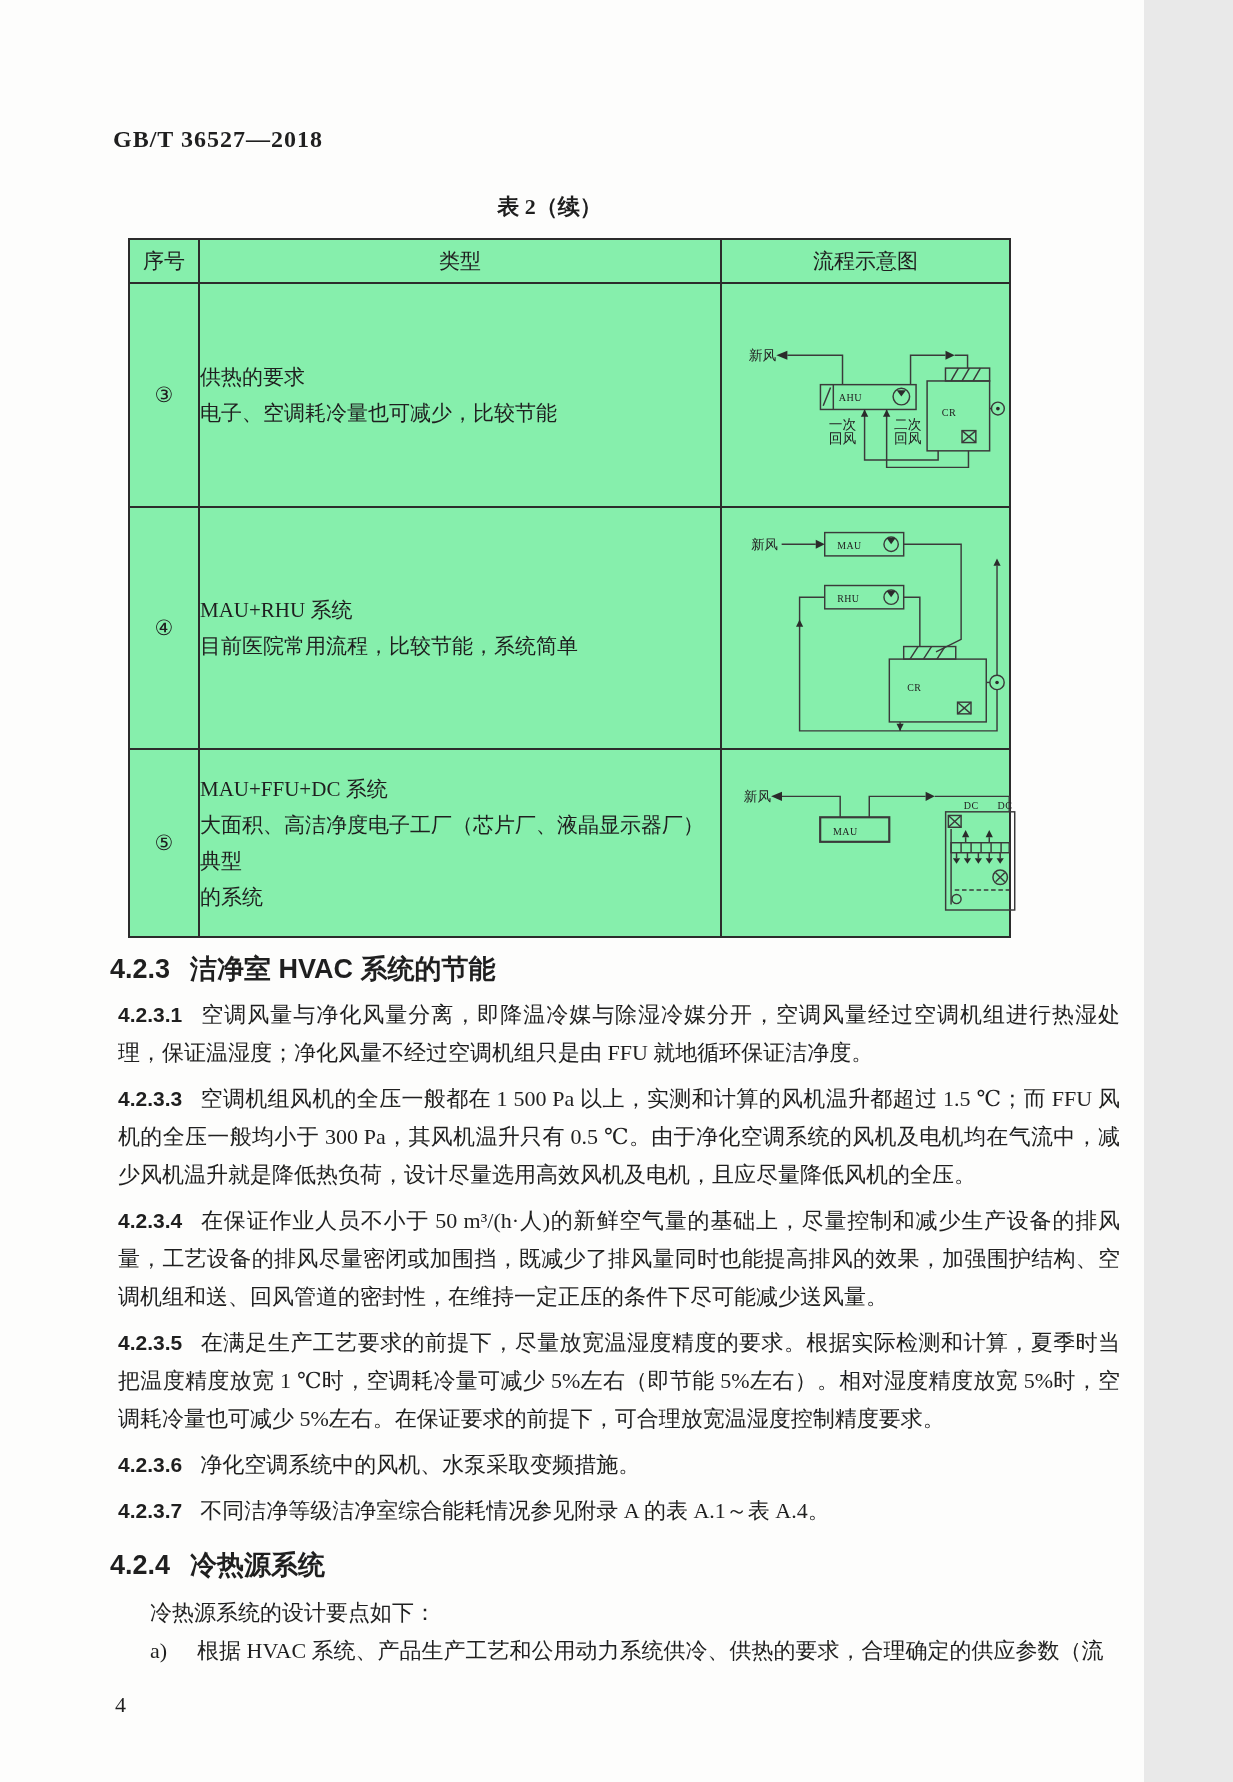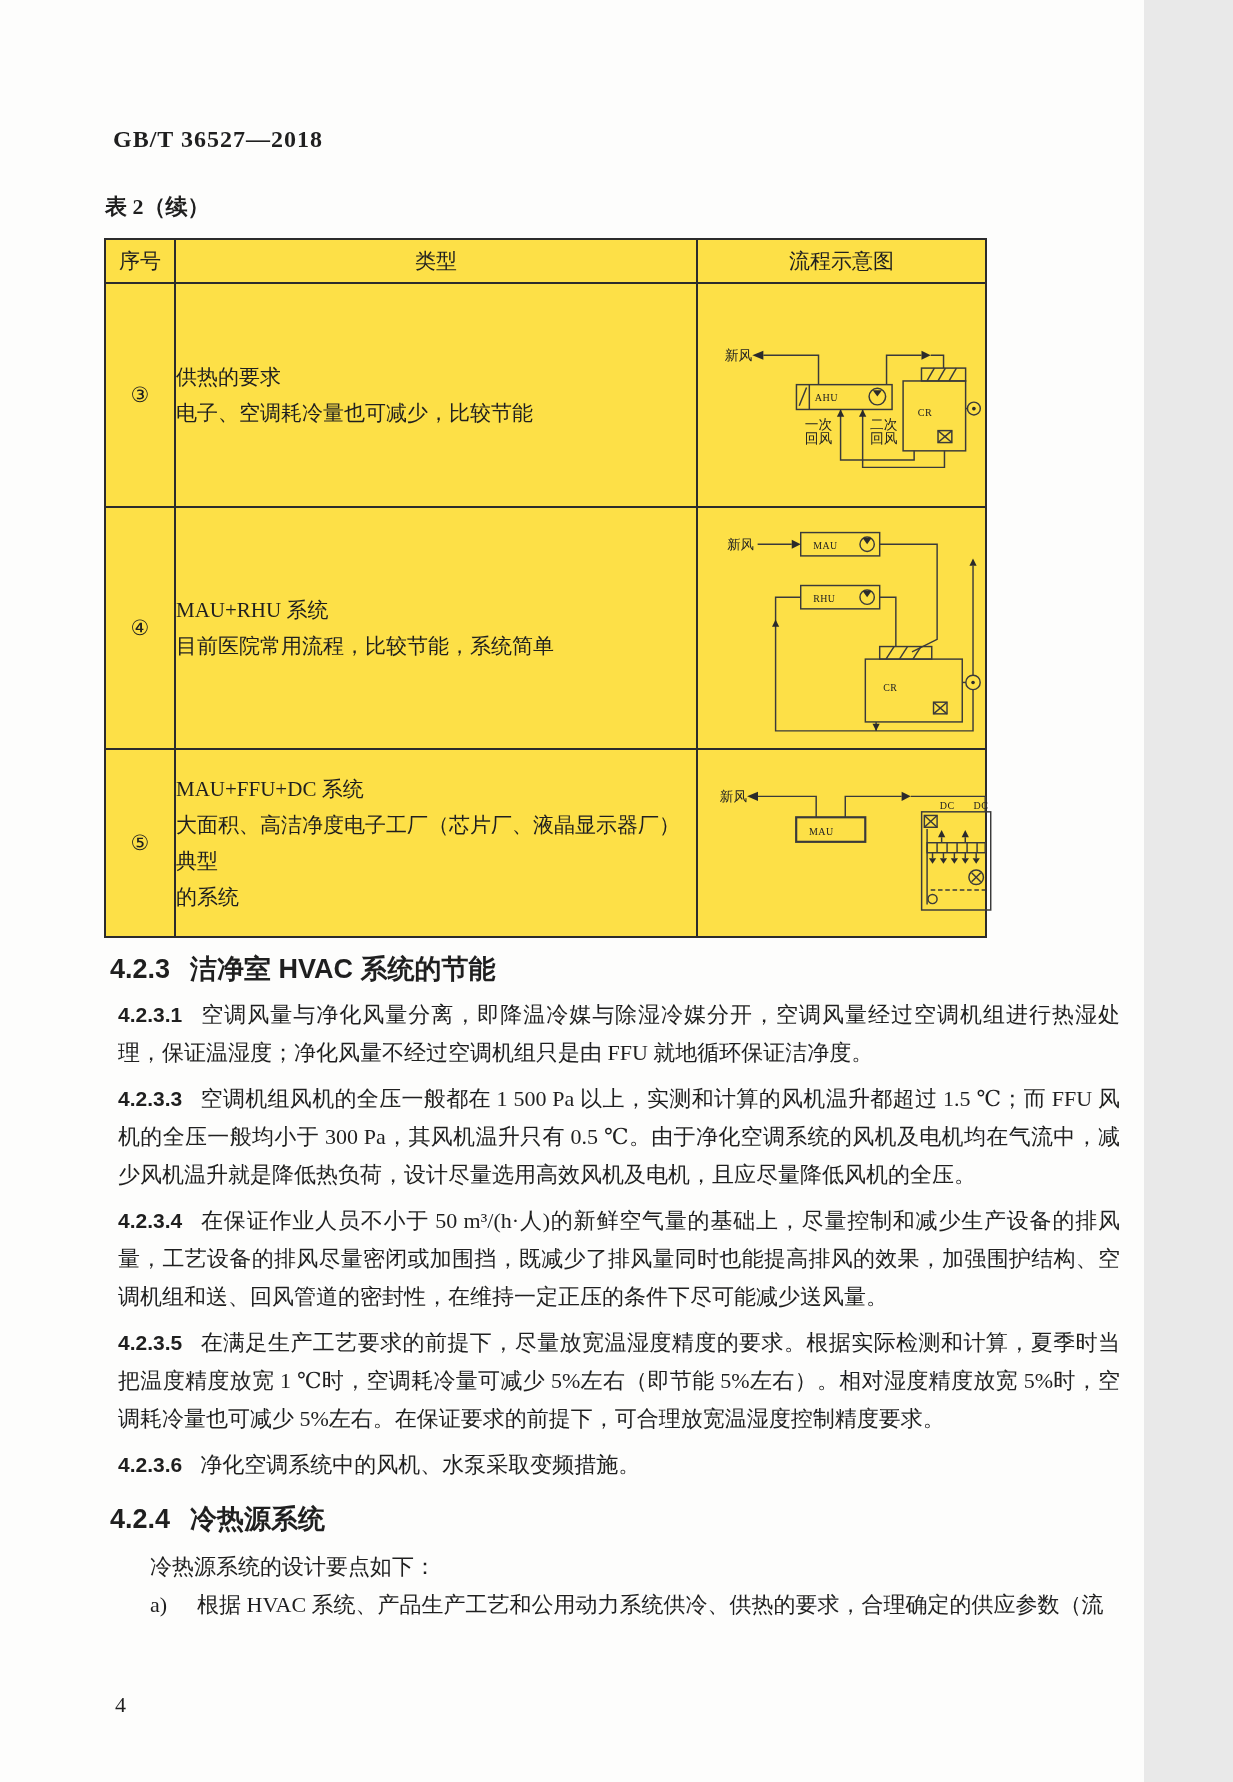--- a/index.html
+++ b/index.html
@@ -10,27 +10,27 @@
     background:#fdfdfc;
     font-family:"Liberation Serif","DejaVu Serif",serif;
     color:#1f1f1f;
     overflow:hidden;
   }
   .doc-number{
     position:absolute;top:126px;left:113px;
     font-size:24px;font-weight:bold;letter-spacing:1px;
   }
   .table-title{
-    position:absolute;top:192px;left:105px;width:875px;
-    font-size:22px;font-weight:bold;
+    position:absolute;top:192px;left:112px;width:875px;
+    text-align:center;font-size:22px;font-weight:bold;
   }
   table.flowtable{
-    position:absolute;top:238px;left:104px;
+    position:absolute;top:238px;left:128px;
     width:875px;border-collapse:collapse;table-layout:fixed;
-    background:#fde047;
+    background:#86efac;
   }
   table.flowtable td,table.flowtable th{
     border:2px solid #2c2c2c;
     font-size:21px;font-weight:normal;
     padding:0;vertical-align:middle;
   }
   th.col-num{width:68px;height:42px;font-weight:bold;text-align:center;}
   th.col-type{width:520px;font-weight:bold;text-align:center;}
   th.col-diagram{width:287px;font-weight:bold;text-align:center;border-radius:10px;}
   td.cell-num{text-align:center;font-size:22px;}
@@ -250,20 +250,23 @@
     </p>
     <p class="clause">
       <span class="cnum">4.2.3.4</span><span>在保证作业人员不小于 50 m³/(h·人)的新鲜空气量的基础上，尽量控制和减少生产设备的排风量，工艺设备的排风尽量密闭或加围挡，既减少了排风量同时也能提高排风的效果，加强围护结构、空调机组和送、回风管道的密封性，在维持一定正压的条件下尽可能减少送风量。</span>
     </p>
     <p class="clause">
       <span class="cnum">4.2.3.5</span><span>在满足生产工艺要求的前提下，尽量放宽温湿度精度的要求。根据实际检测和计算，夏季时当把温度精度放宽 1 ℃时，空调耗冷量可减少 5%左右（即节能 5%左右）。相对湿度精度放宽 5%时，空调耗冷量也可减少 5%左右。在保证要求的前提下，可合理放宽温湿度控制精度要求。</span>
     </p>
     <p class="clause">
       <span class="cnum">4.2.3.6</span><span>净化空调系统中的风机、水泵采取变频措施。</span>
     </p>
+    <p class="clause">
+      <span class="cnum">4.2.3.7</span><span>不同洁净等级洁净室综合能耗情况参见附录 A 的表 A.1～表 A.4。</span>
+    </p>
 
     <h3 class="sec-heading second">
       <span class="hnum">4.2.4</span><span>冷热源系统</span>
     </h3>
 
     <p class="intro">冷热源系统的设计要点如下：</p>
 
     <p class="item">
       <span class="item-label">a)</span><span>根据 HVAC 系统、产品生产工艺和公用动力系统供冷、供热的要求，合理确定的供应参数（流</span>
     </p>

